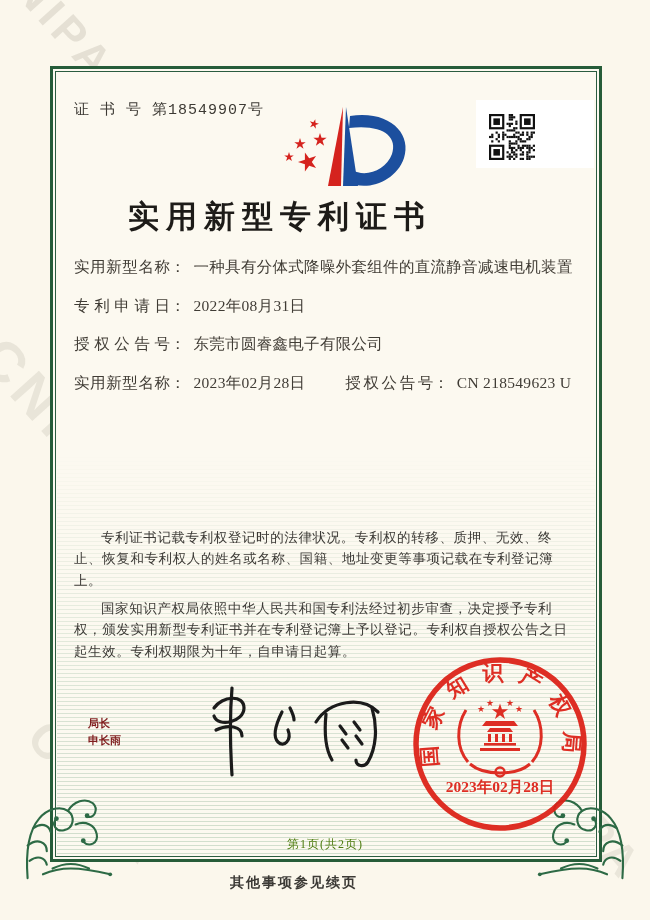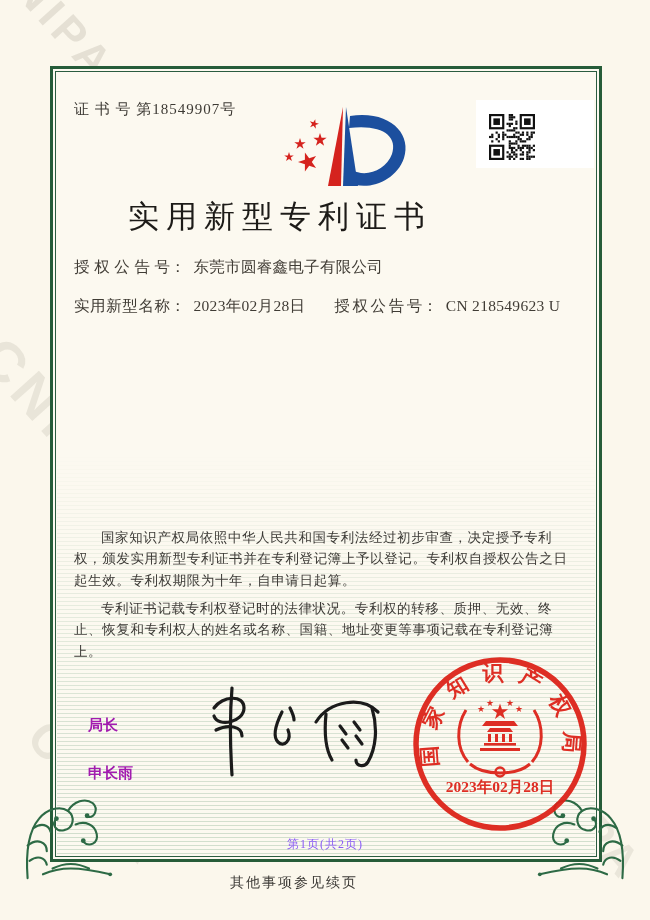--- a/index.html
+++ b/index.html
@@ -19,57 +19,57 @@
   .guilloche{position:absolute;inset:4px;
      background:repeating-linear-gradient(180deg, rgba(108,158,122,0.30) 0 1px, rgba(108,158,122,0) 1px 4px);
      -webkit-mask-image:linear-gradient(180deg, rgba(0,0,0,0) 0%, rgba(0,0,0,0) 48%, rgba(0,0,0,0.45) 66%, rgba(0,0,0,0.8) 82%, #000 100%);
      mask-image:linear-gradient(180deg, rgba(0,0,0,0) 0%, rgba(0,0,0,0) 48%, rgba(0,0,0,0.45) 66%, rgba(0,0,0,0.8) 82%, #000 100%);
      pointer-events:none;}
 
   .orn{position:absolute;width:96px;height:96px;z-index:5;}
   .orn-left{left:18px;top:786px;}
   .orn-right{left:536px;top:786px;transform:scaleX(-1);}
 
-  .certno{position:absolute;left:74px;top:100px;font-size:15px;color:#3d3a34;letter-spacing:1px;}
+  .certno{position:absolute;left:74px;top:100px;font-size:15px;color:#3d3a34;letter-spacing:1px;font-family:Liberation Mono, monospace;}
 
   .logo{position:absolute;left:262px;top:98px;width:160px;height:95px;}
   .qr-pad{position:absolute;left:476px;top:100px;width:118px;height:68px;background:#ffffff;}
   .qr{position:absolute;left:489px;top:114px;width:46px;height:46px;}
 
   .title{position:absolute;left:0;top:196px;width:560px;text-align:center;
-         font-size:31px;font-weight:normal;color:#1d1b18;letter-spacing:7px;}
+         font-size:31px;font-weight:bold;color:#1d1b18;letter-spacing:7px;}
 
   .fields{position:absolute;left:74px;top:256px;width:510px;font-size:15.5px;color:#403c35;}
   .row{margin-bottom:16.5px;line-height:22px;white-space:nowrap;}
   .flabel{display:inline-block;width:96px;text-align:justify;text-align-last:justify;vertical-align:bottom;}
   .flabel2{width:88px;}
   .colon{display:inline-block;margin-right:8px;}
   .fvalue{letter-spacing:0.3px;}
-  .pair2{margin-left:29px;font-family:Liberation Serif, serif;}
+  .pair2{margin-left:40px;font-family:Liberation Serif, serif;}
 
   .paras{position:absolute;left:74px;top:527px;width:504px;font-size:13.5px;line-height:1.58;
          color:#3c3a36;letter-spacing:0.6px;}
   .paras p{margin:0 0 7px 0;text-indent:2em;}
 
   .commissioner{position:absolute;left:88px;top:716px;
         font-family:"Liberation Sans","DejaVu Sans",sans-serif;
-        font-weight:bold;font-size:15px;color:#a21caf;}
-  .commissioner .name{margin-top:29px;}
+        font-weight:bold;font-size:11px;color:#7f1d1d;}
+  .commissioner .name{margin-top:2px;}
   .sig{position:absolute;left:198px;top:678px;width:200px;height:105px;z-index:6;}
 
   .seal{position:absolute;left:406px;top:650px;width:188px;height:188px;z-index:7;opacity:0.94;}
   .seal-arc-text{font-size:21px;font-weight:bold;letter-spacing:14px;fill:#dd2218;
         font-family:"Liberation Serif","DejaVu Serif",serif;}
   .seal-date{font-size:15.5px;font-weight:bold;fill:#dd2218;
         font-family:"Liberation Serif","DejaVu Serif",serif;}
 
   .pagenum{position:absolute;left:0;top:836px;width:650px;text-align:center;
-           font-size:12px;color:#8b5cf6;letter-spacing:1px;z-index:4;}
+           font-size:12px;color:#4d7c0f;letter-spacing:1px;z-index:4;}
   .contnote{position:absolute;left:0;top:874px;width:588px;text-align:center;
-            font-size:14px;color:#3c3a36;letter-spacing:2px;}
+            font-size:14px;color:#3c3a36;letter-spacing:2px;font-weight:bold;}
 </style>
 </head>
 <body>
 
 <div class="page">
 
   <svg width="0" height="0" style="position:absolute">
     <defs>
       <path id="st" d="M0,-1 L0.225,-0.31 0.951,-0.31 0.363,0.118 0.588,0.809 0,0.382 -0.588,0.809 -0.363,0.118 -0.951,-0.31 -0.225,-0.31 Z"></path>
     </defs>
@@ -262,30 +262,36 @@
         <rect x="0" y="30.66666666666667" width="15.333333333333336" height="15.333333333333336"></rect>
         <rect fill="#fff" x="2.1904761904761907" y="32.85714285714286" width="10.952380952380953" height="10.952380952380953"></rect>
         <rect x="4.380952380952381" y="35.04761904761905" width="6.571428571428572" height="6.571428571428572"></rect>
       </g>
     </svg>
 
   <div class="title">实用新型专利证书</div>
 
   <div class="fields">
     <div class="row">
+      <span class="flabel">实用新型名称</span><span class="colon">：</span><span class="fvalue">一种具有分体式降噪外套组件的直流静音减速电机装置</span>
+    </div>
+    <div class="row">
+      <span class="flabel">专利申请日</span><span class="colon">：</span><span class="fvalue">2022年08月31日</span>
+    </div>
+    <div class="row">
       <span class="flabel">授权公告号</span><span class="colon">：</span><span class="fvalue">东莞市圆睿鑫电子有限公司</span>
     </div>
     <div class="row">
       <span class="flabel">实用新型名称</span><span class="colon">：</span><span class="fvalue">2023年02月28日</span><span class="pair2"><span class="flabel flabel2">授权公告号</span><span class="colon">：</span><span class="fvalue">CN 218549623 U</span></span>
     </div>
   </div>
 
   <div class="paras">
+    <p>专利证书记载专利权登记时的法律状况。专利权的转移、质押、无效、终止、恢复和专利权人的姓名或名称、国籍、地址变更等事项记载在专利登记簿上。</p>
     <p>国家知识产权局依照中华人民共和国专利法经过初步审查，决定授予专利权，颁发实用新型专利证书并在专利登记簿上予以登记。专利权自授权公告之日起生效。专利权期限为十年，自申请日起算。</p>
-    <p>专利证书记载专利权登记时的法律状况。专利权的转移、质押、无效、终止、恢复和专利权人的姓名或名称、国籍、地址变更等事项记载在专利登记簿上。</p>
   </div>
 
   <div class="commissioner">
     <div>局长</div>
     <div class="name">申长雨</div>
   </div>
 
   <svg class="sig" viewBox="0 0 200 105">
     <g stroke="#1b1b1b" fill="none" stroke-width="3.2" stroke-linecap="round" stroke-linejoin="round">
       <path d="M34,10 C32,34 32,66 34,97"></path>

